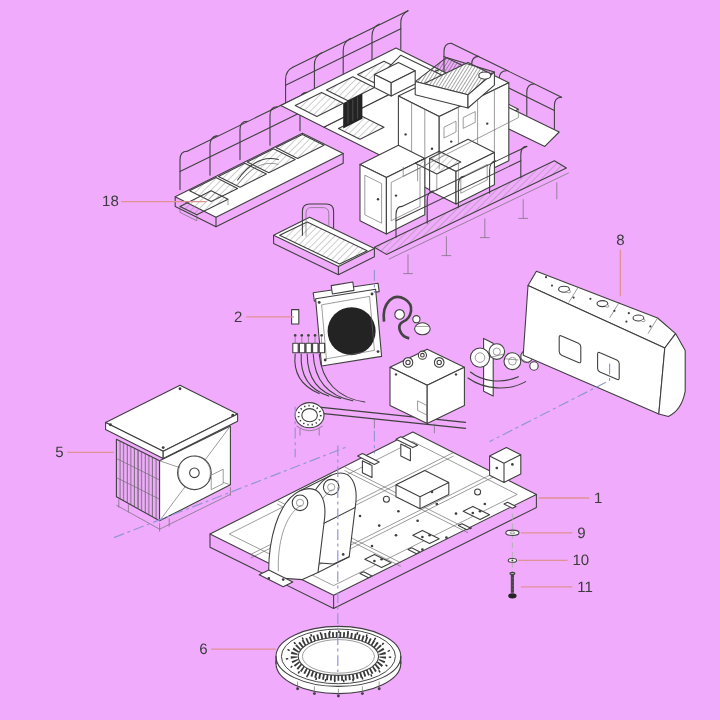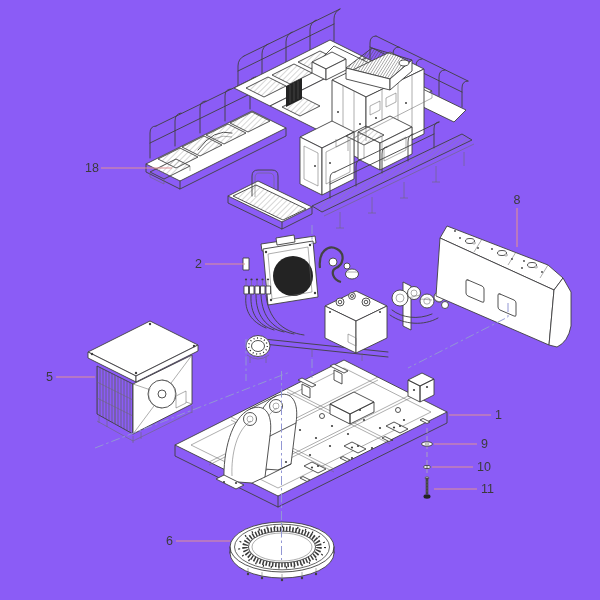--- a/index.html
+++ b/index.html
@@ -1,16 +1,16 @@
 <!DOCTYPE html>
 <html><head>
 <meta charset="utf-8">
 <style>
   html,body{margin:0;padding:0;background:#fff;}
-  .stage{width:600px;height:600px;position:relative;background:#8b5cf6;overflow:hidden;
+  .stage{width:600px;height:600px;position:relative;background:#f0abfc;overflow:hidden;
          font-family:"Liberation Sans",sans-serif;}
   svg{display:block;}
   .ln{fill:none;stroke:#3f3f3f;stroke-width:.9;stroke-linejoin:round;stroke-linecap:round;}
   .lnf{fill:#ffffff;stroke:#3f3f3f;stroke-width:.9;stroke-linejoin:round;}
   .thin{fill:none;stroke:#6a6a6a;stroke-width:.55;}
   .thinf{fill:#ffffff;stroke:#6a6a6a;stroke-width:.55;}
   .dot{fill:#3f3f3f;stroke:none;}
   .dark{fill:#232323;stroke:none;}
   .leader{stroke:#e09193;stroke-width:1.1;fill:none;}
   .center{stroke:#9297d4;stroke-width:1;stroke-dasharray:9 3 2.5 3;fill:none;}

